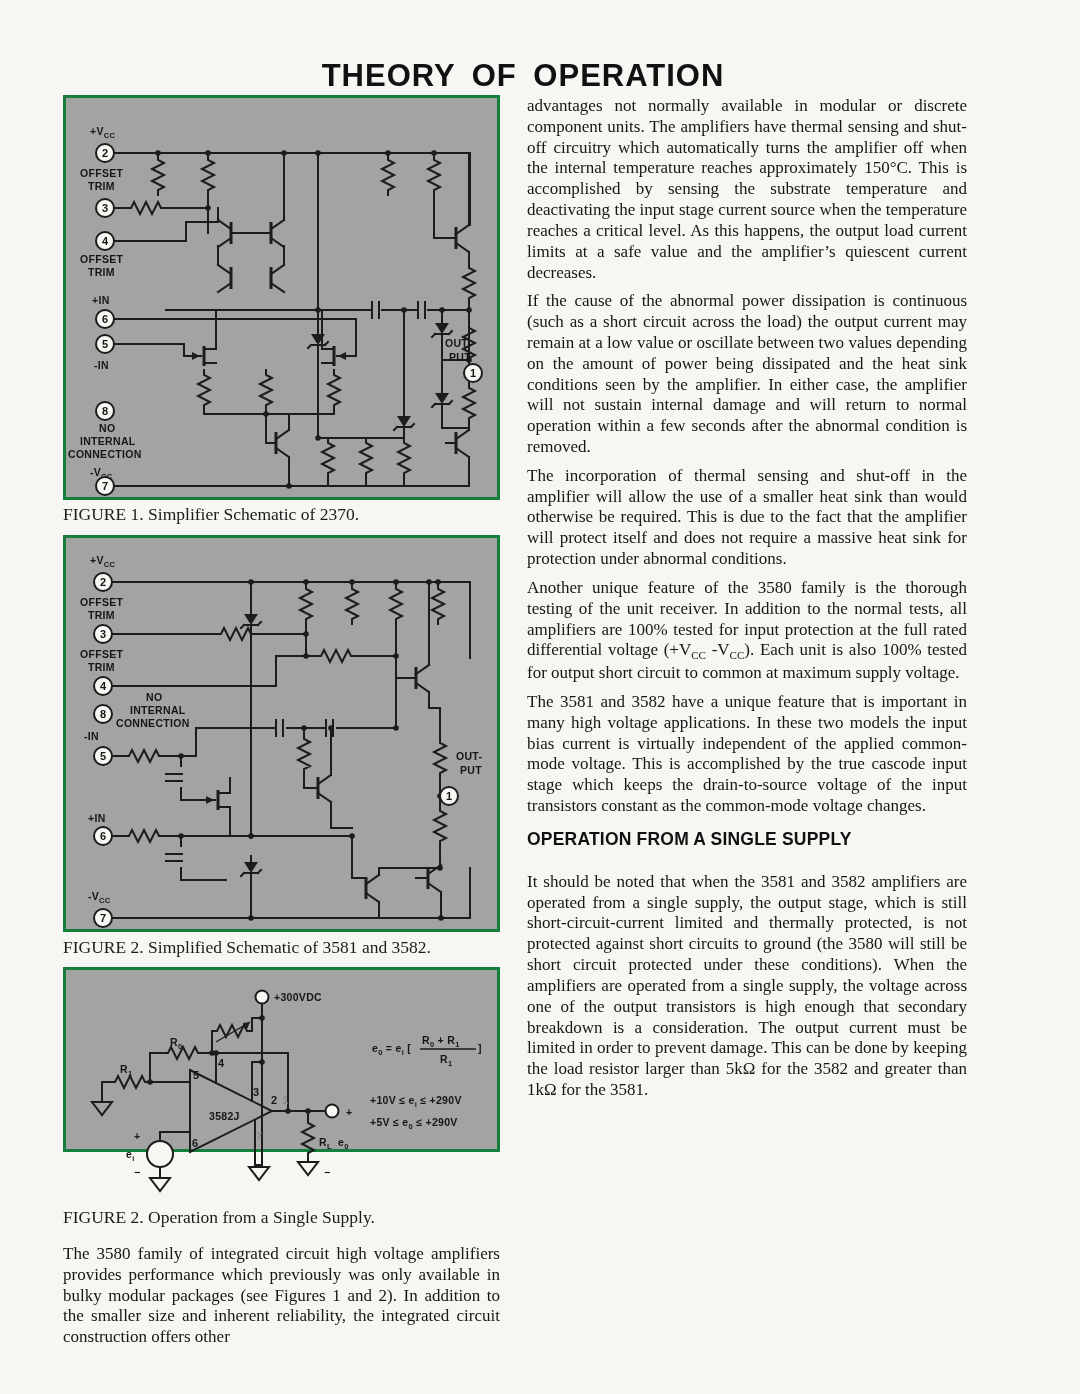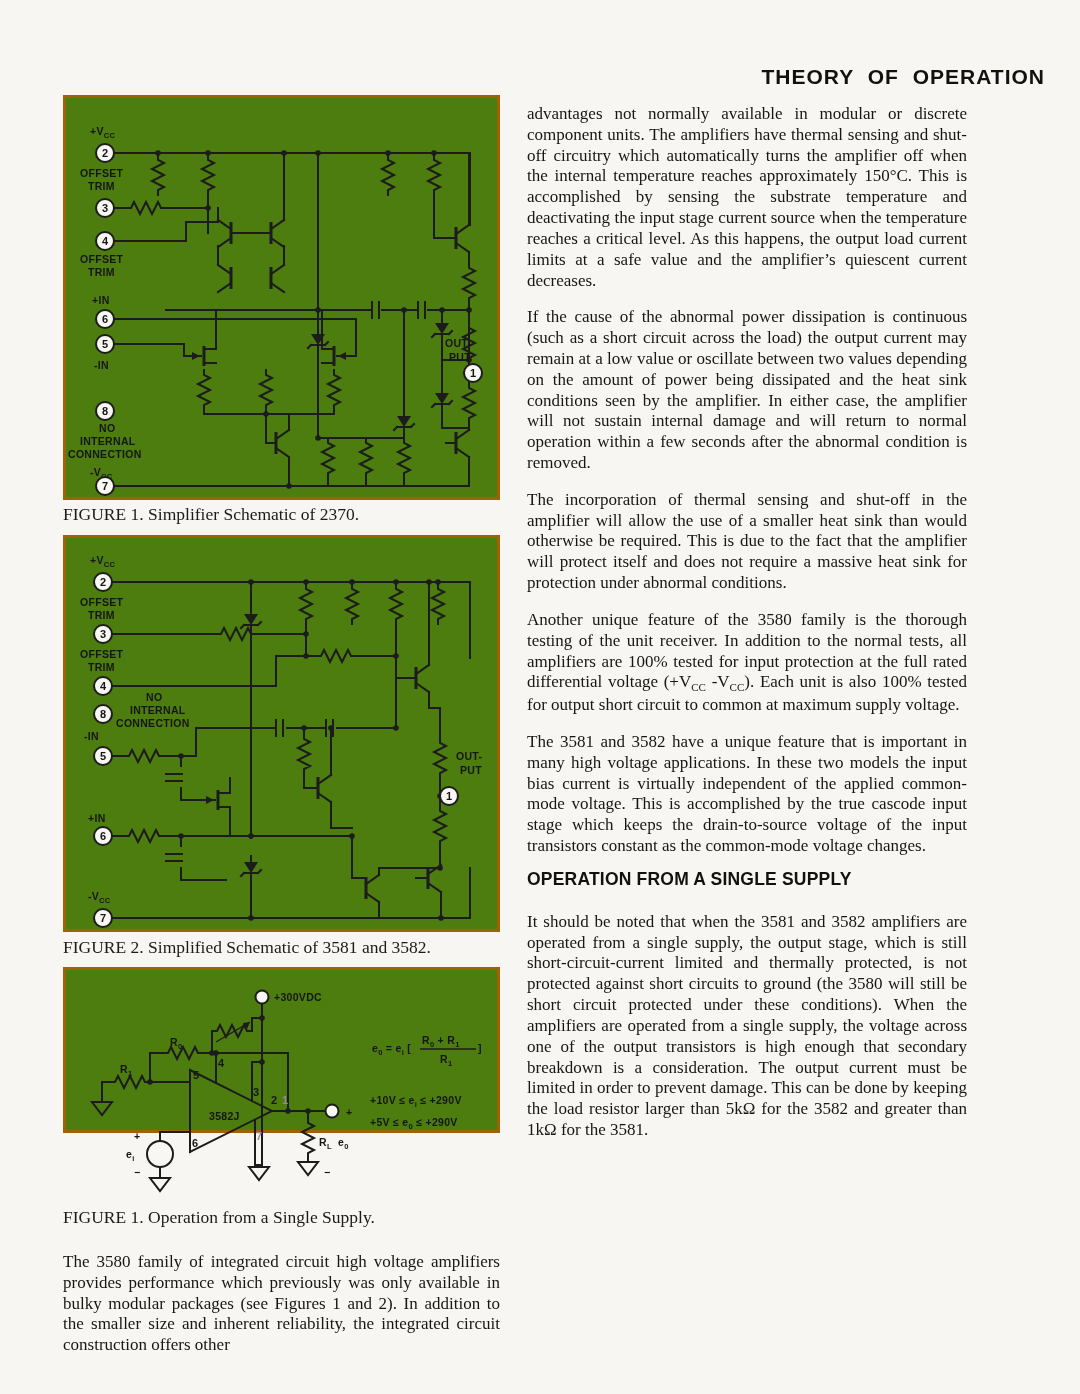--- a/index.html
+++ b/index.html
@@ -1,32 +1,32 @@
 <!DOCTYPE html>
 <html><head>
 <meta charset="utf-8">
 <style>
   html,body{margin:0;padding:0}
   body{background:#d9d9d5}
   .page{position:relative;width:1080px;height:1394px;background:#f7f6f2;color:#1a1a1a;
         font-family:"Liberation Serif",serif;overflow:hidden}
-  .title{position:absolute;top:50px;left:0;width:1030px;margin:15px;text-align:right;
-         font-family:"Liberation Sans",sans-serif;font-weight:bold;font-size:21px;
+  .title{position:absolute;top:50px;left:0;width:1030px;margin:8px;text-align:center;
+         font-family:"Liberation Sans",sans-serif;font-weight:bold;font-size:31px;
          letter-spacing:1px;word-spacing:7px;color:#111}
-  .figbox{position:absolute;left:63px;width:437px;border:3px solid #a16207;background:#4d7c0f;box-sizing:border-box}
+  .figbox{position:absolute;left:63px;width:437px;border:3px solid #15803d;background:#a3a3a3;box-sizing:border-box}
   #fig1{top:95px;height:405px}
   #fig2{top:535px;height:397px}
-  #fig3{top:967px;height:166px}
+  #fig3{top:967px;height:185px}
   .figcap{position:absolute;left:63px;width:440px;font-size:17.5px;color:#1b1b1b}
   #cap1{top:504px}
   #cap2{top:937px}
   #cap3{top:1207px}
   .leftpara{position:absolute;left:63px;top:1236px;width:437px}
   .rightcol{position:absolute;left:527px;top:88px;width:440px}
-  p.body{font-size:17px;line-height:1.225;text-align:justify;margin:16px 0 8px;color:#161616}
+  p.body{font-size:17px;line-height:1.225;text-align:justify;margin:8px 0 8px;color:#161616}
   h2.subhead{font-family:"Liberation Sans",sans-serif;font-weight:bold;font-size:17.5px;
              letter-spacing:.2px;margin:12px 0 22px;color:#111}
   sub{font-size:11px}
   
   svg text{font-family:"Liberation Sans",sans-serif;font-weight:bold;fill:#161616}
   .lbl{font-size:10.5px;letter-spacing:.3px}
   .sub{font-size:7.5px}
   .pinnum{font-size:11px}
   .faint{fill:#8f8f8c}
   .w{stroke:#1c1c1c;stroke-width:2;fill:none;stroke-linecap:square}
@@ -359,21 +359,21 @@
           <text class="lbl" x="374" y="93"><tspan>R</tspan><tspan class="sub" dy="3">1</tspan></text>
           <text class="lbl" x="412" y="82">]</text>
         </g>
         <g>
           <text class="lbl" x="304" y="134"><tspan>+10V ≤ e</tspan><tspan class="sub" dy="3">i</tspan><tspan dy="-3"> ≤ +290V</tspan></text>
           <text class="lbl" x="304" y="156"><tspan>+5V ≤ e</tspan><tspan class="sub" dy="3">0</tspan><tspan dy="-3"> ≤ +290V</tspan></text>
         </g>
       </g>
     </svg>
   </div>
-  <div class="figcap" id="cap3">FIGURE 1. Operation from a Single Supply.</div>
+  <div class="figcap" id="cap3">FIGURE 2. Operation from a Single Supply.</div>
 
   <div class="leftpara">
     <p class="body">The 3580 family of integrated circuit high voltage amplifiers provides performance which previously was only available in bulky modular packages (see Figures 1 and 2). In addition to the smaller size and inherent reliability, the integrated circuit construction offers other</p>
   </div>
 
   <div class="rightcol">
     <p class="body">advantages not normally available in modular or discrete component units. The amplifiers have thermal sensing and shut-off circuitry which automatically turns the amplifier off when the internal temperature reaches approximately 150°C. This is accomplished by sensing the substrate temperature and deactivating the input stage current source when the temperature reaches a critical level. As this happens, the output load current limits at a safe value and the amplifier’s quiescent current decreases.</p>
     <p class="body">If the cause of the abnormal power dissipation is continuous (such as a short circuit across the load) the output current may remain at a low value or oscillate between two values depending on the amount of power being dissipated and the heat sink conditions seen by the amplifier. In either case, the amplifier will not sustain internal damage and will return to normal operation within a few seconds after the abnormal condition is removed.</p>
     <p class="body">The incorporation of thermal sensing and shut-off in the amplifier will allow the use of a smaller heat sink than would otherwise be required. This is due to the fact that the amplifier will protect itself and does not require a massive heat sink for protection under abnormal conditions.</p>
     <p class="body">Another unique feature of the 3580 family is the thorough testing of the unit receiver. In addition to the normal tests, all amplifiers are 100% tested for input protection at the full rated differential voltage (+V<sub>CC</sub> -V<sub>CC</sub>). Each unit is also 100% tested for output short circuit to common at maximum supply voltage.</p>

